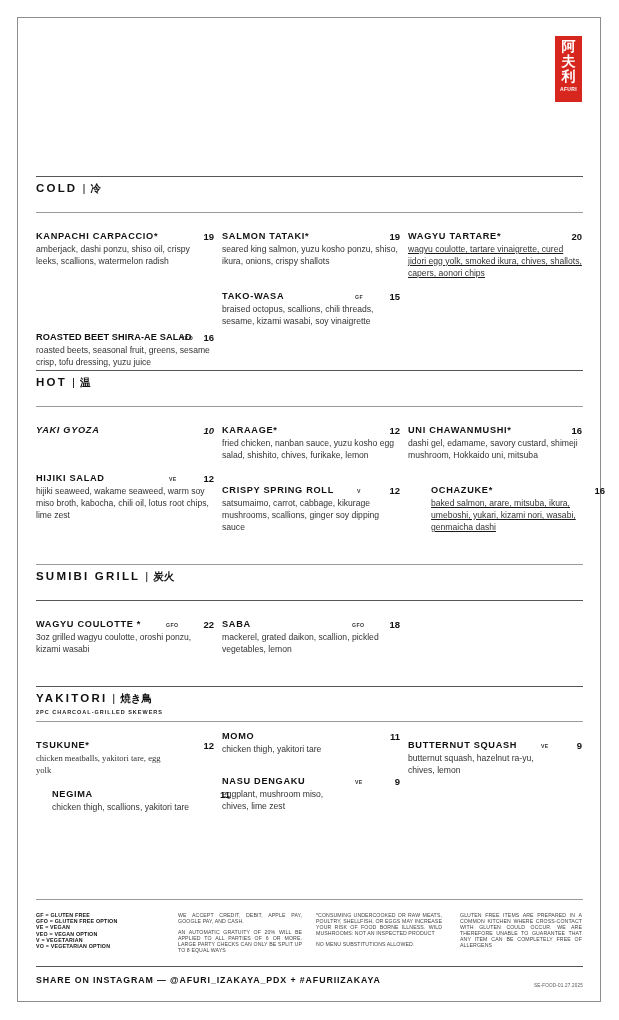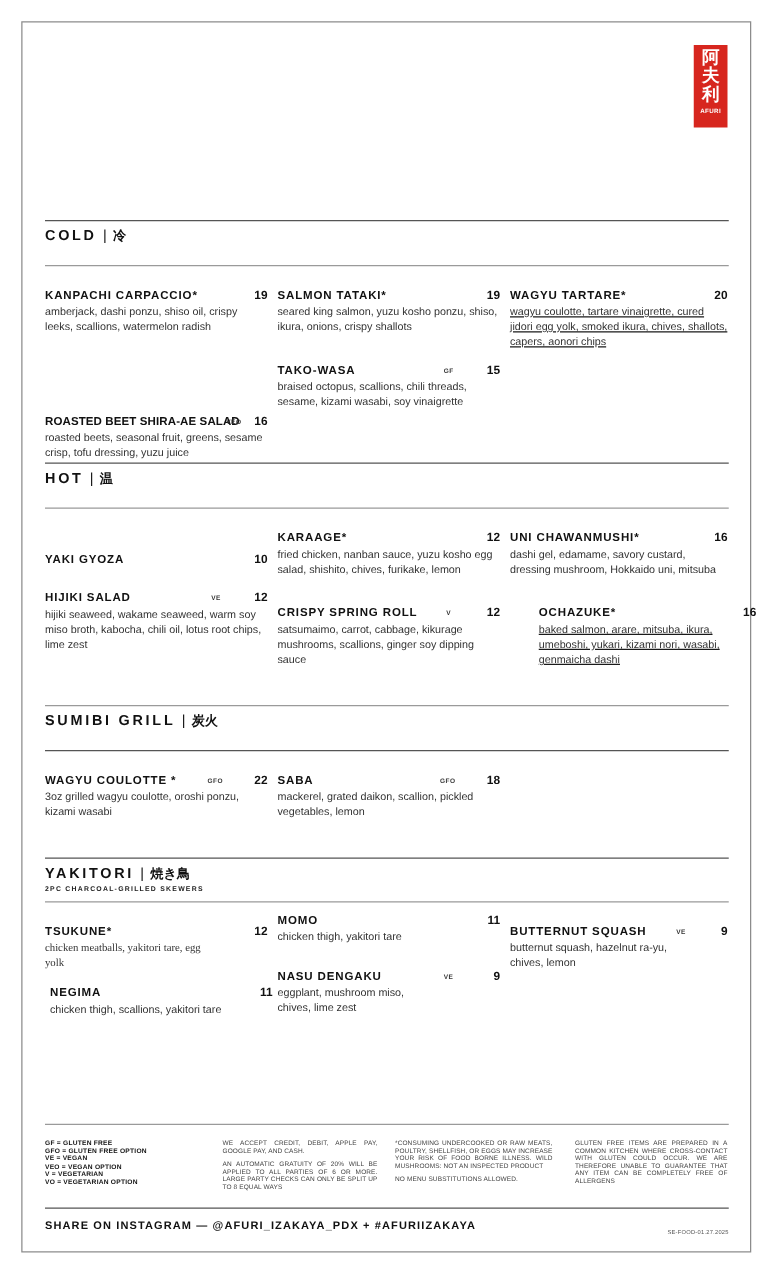--- a/index.html
+++ b/index.html
@@ -81,39 +81,39 @@
     </div>
   <div class="desc">braised octopus, scallions, chili threads, sesame, kizami wasabi, soy vinaigrette</div>
 </div>
 
 <div class="rule" style="top:370px;"></div>
 <div class="section-title" style="top:376px;">
   <span>HOT</span><span class="sep">|</span><span class="jp">温</span>
 </div>
 <div class="rule light" style="top:406px;"></div>
 
-<div class="item" style="left:36px; top:442px;">
+<div class="item" style="left:36px; top:425px;font-style:italic;">
   <div class="head">
       <span class="name">YAKI GYOZA</span>
       <span class="price">10</span>
     </div>
 </div>
 <div class="item" style="left:222px; top:425px;">
   <div class="head">
       <span class="name">KARAAGE*</span>
       <span class="price">12</span>
     </div>
   <div class="desc">fried chicken, nanban sauce, yuzu kosho egg salad, shishito, chives, furikake, lemon</div>
 </div>
 <div class="item" style="left:408px; top:425px; width:174px;">
   <div class="head">
       <span class="name">UNI CHAWANMUSHI*</span>
       <span class="price">16</span>
     </div>
-  <div class="desc">dashi gel, edamame, savory custard, dressing mushroom, Hokkaido uni, mitsuba</div>
+  <div class="desc">dashi gel, edamame, savory custard, shimeji mushroom, Hokkaido uni, mitsuba</div>
 </div>
 <div class="item" style="left:36px; top:473px;">
   <div class="head">
       <span class="name">HIJIKI SALAD</span>
       <span class="tag" style="left:133px;">VE</span>
       <span class="price">12</span>
     </div>
   <div class="desc">hijiki seaweed, wakame seaweed, warm soy miso broth, kabocha, chili oil, lotus root chips, lime zest</div>
 </div>
 <div class="item" style="left:222px; top:485px;">
@@ -177,21 +177,21 @@
   <div class="desc">chicken thigh, yakitori tare</div>
 </div>
 <div class="item" style="left:408px; top:740px; width:174px;">
   <div class="head">
       <span class="name">BUTTERNUT SQUASH</span>
       <span class="tag" style="left:133px;">VE</span>
       <span class="price">9</span>
     </div>
   <div class="desc" style="width:130px;">butternut squash, hazelnut ra-yu, chives, lemon</div>
 </div>
-<div class="item" style="left:40px; top:789px;">
+<div class="item" style="left:52px; top:789px;">
   <div class="head">
       <span class="name">NEGIMA</span>
       <span class="price">11</span>
     </div>
   <div class="desc" style="white-space:nowrap;">chicken thigh, scallions, yakitori tare</div>
 </div>
 <div class="item" style="left:222px; top:776px;">
   <div class="head">
       <span class="name">NASU DENGAKU</span>
       <span class="tag" style="left:133px;">VE</span>

